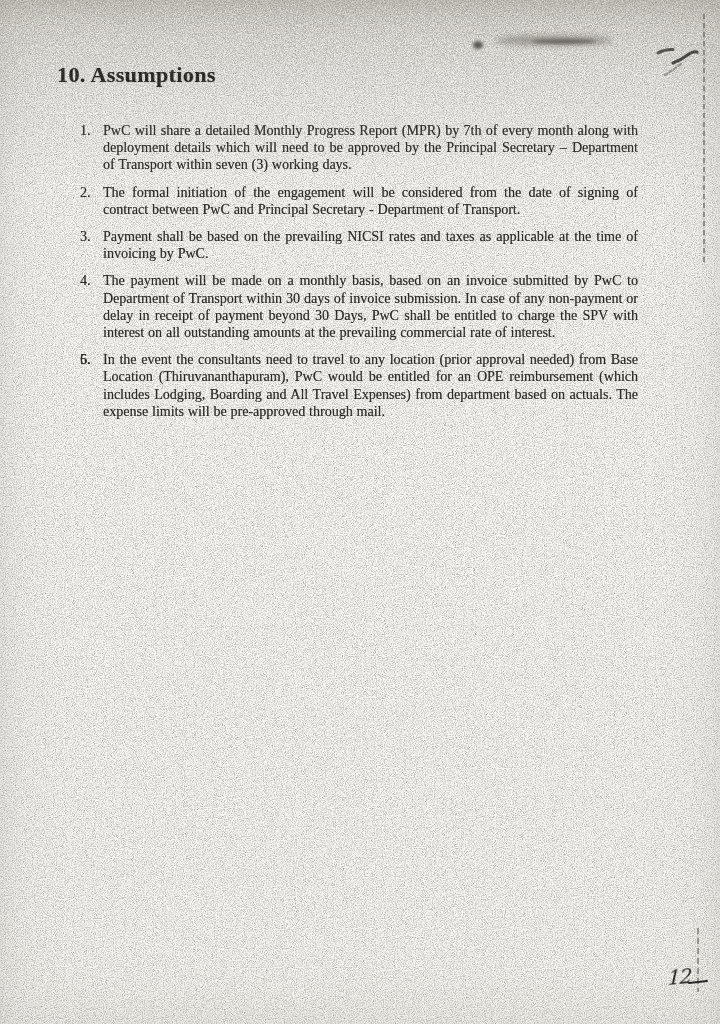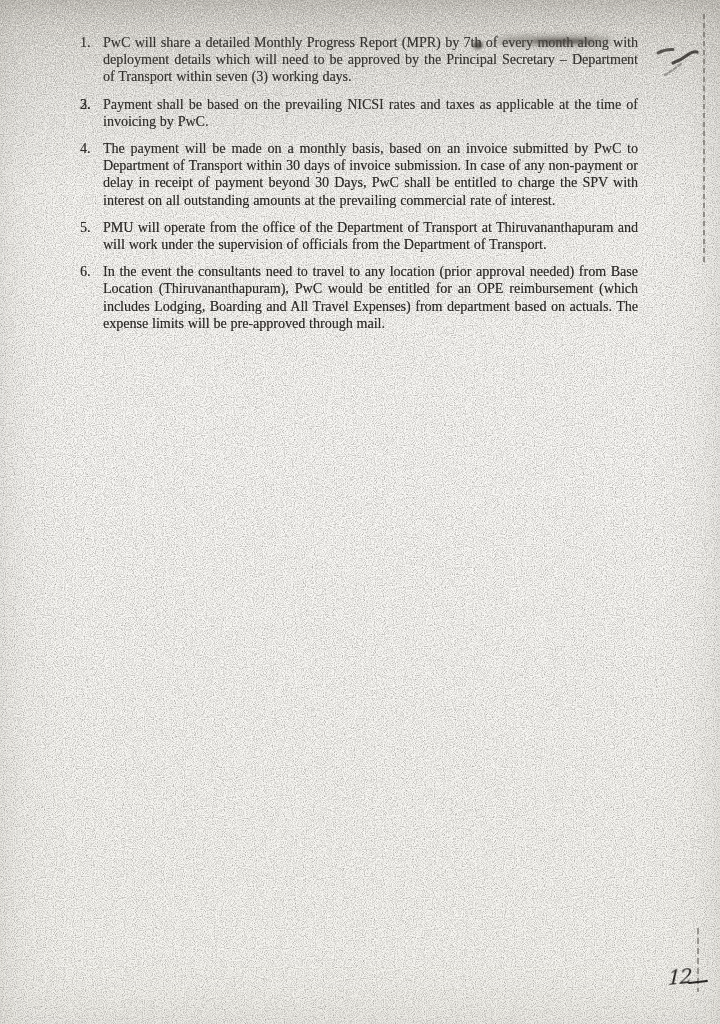--- a/index.html
+++ b/index.html
@@ -87,40 +87,41 @@
   .noise { position:absolute; left:0; top:0; z-index:6; pointer-events:none; }
   .noise-main { opacity:0.6; }
   .noise-top { opacity:0.55; }
 </style>
 </head>
 <body>
 
 <div class="paper">
 
   <div class="content">
+    <h1 class="heading">10. Assumptions</h1>
 
     <ol class="assumptions">
       <li>
         <span class="num">1.</span>
         <span>PwC will share a detailed Monthly Progress Report (MPR) by 7th of every month along with deployment details which will need to be approved by the Principal Secretary – Department of Transport within seven (3) working days.</span>
       </li>
       <li>
         <span class="num">2.</span>
+        <span>The formal initiation of the engagement will be considered from the date of signing of contract between PwC and Principal Secretary - Department of Transport.</span>
       </li>
       <li>
         <span class="num">3.</span>
         <span>Payment shall be based on the prevailing NICSI rates and taxes as applicable at the time of invoicing by PwC.</span>
       </li>
       <li>
         <span class="num">4.</span>
         <span>The payment will be made on a monthly basis, based on an invoice submitted by PwC to Department of Transport within 30 days of invoice submission. In case of any non-payment or delay in receipt of payment beyond 30 Days, PwC shall be entitled to charge the SPV with interest on all outstanding amounts at the prevailing commercial rate of interest.</span>
       </li>
       <li>
         <span class="num">5.</span>
-        <span>PMU will operate from the office of the Department of Transport at Thiruvananthapuram and will work under the supervision of officials from the Department of Transport.</span>
       </li>
       <li>
         <span class="num">6.</span>
         <span>In the event the consultants need to travel to any location (prior approval needed) from Base Location (Thiruvananthapuram), PwC would be entitled for an OPE reimbursement (which includes Lodging, Boarding and All Travel Expenses) from department based on actuals. The expense limits will be pre-approved through mail.</span>
       </li>
     </ol>
   </div>
 
   <div class="smudge"></div>
   <div class="smudge-core"></div>

